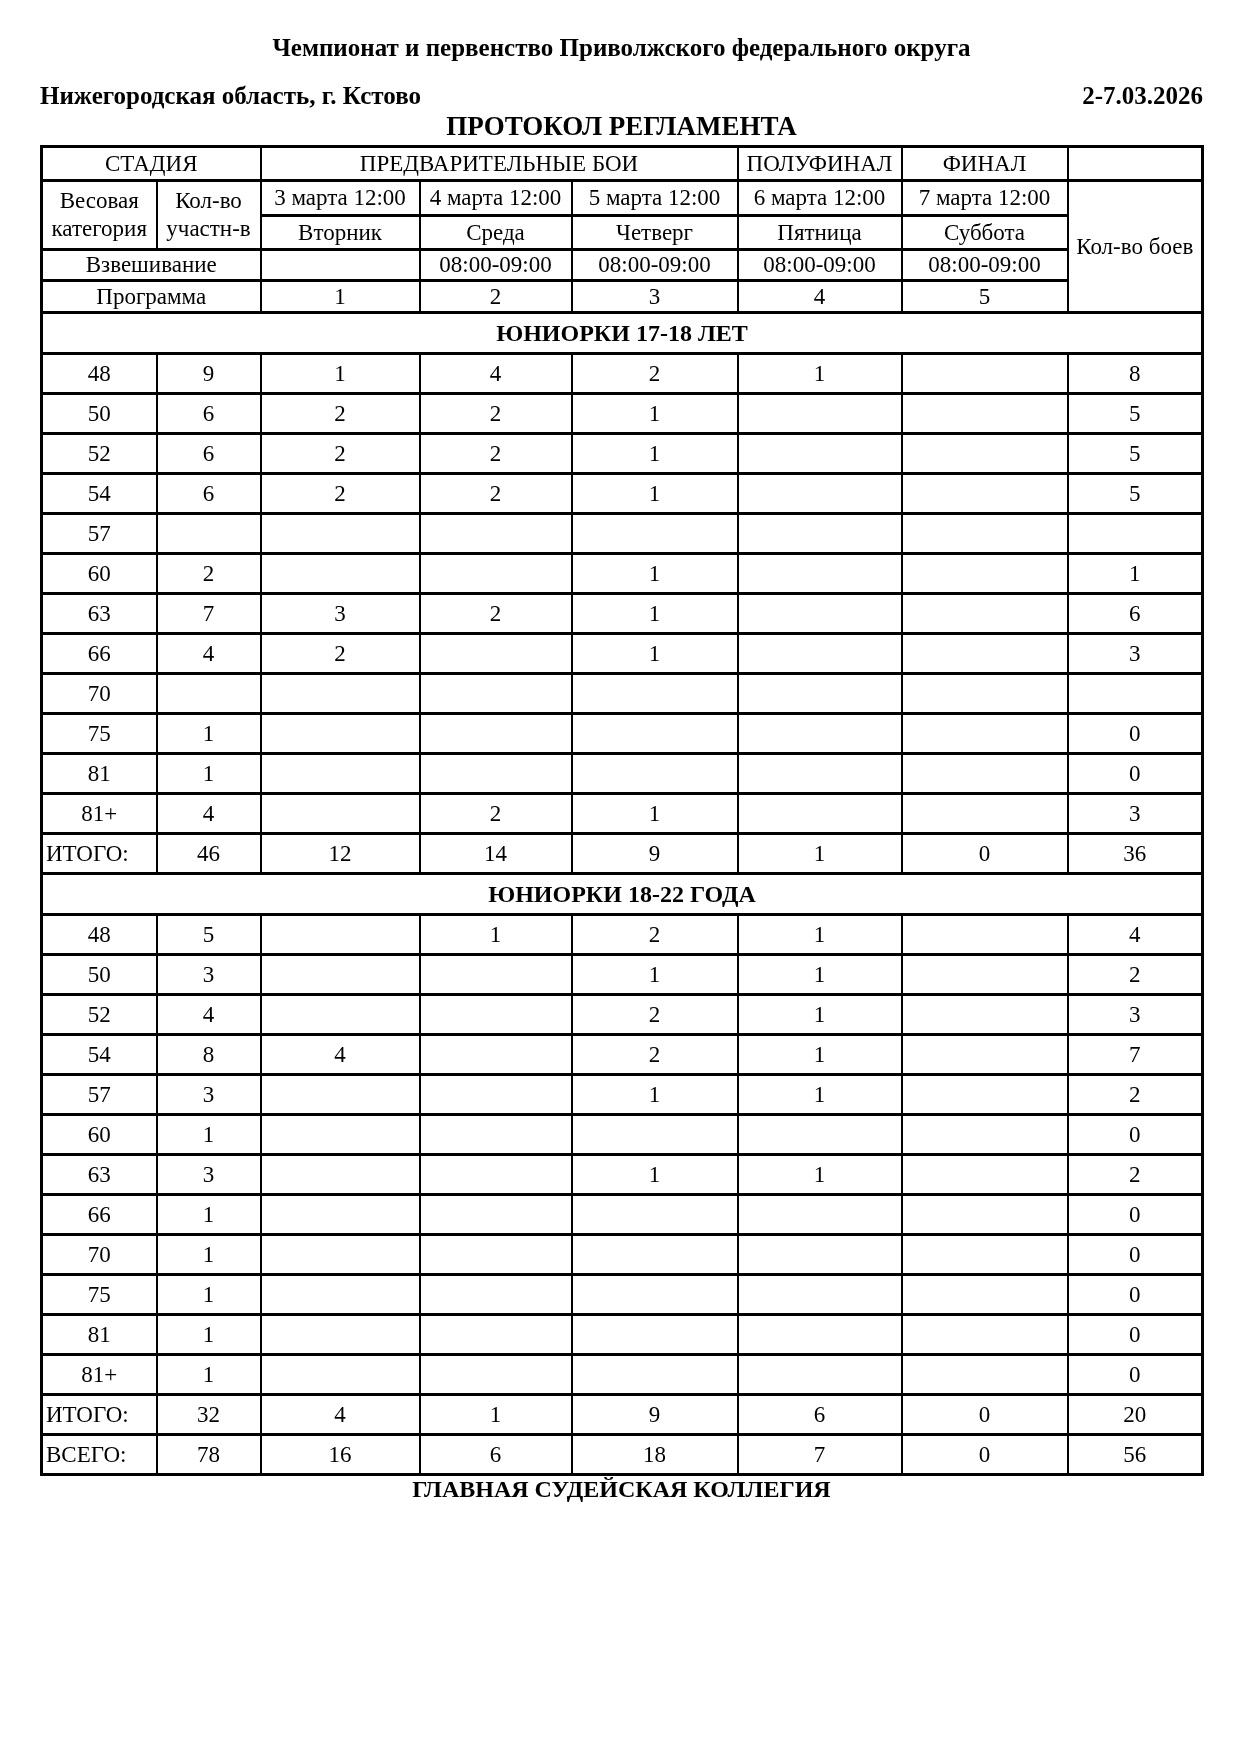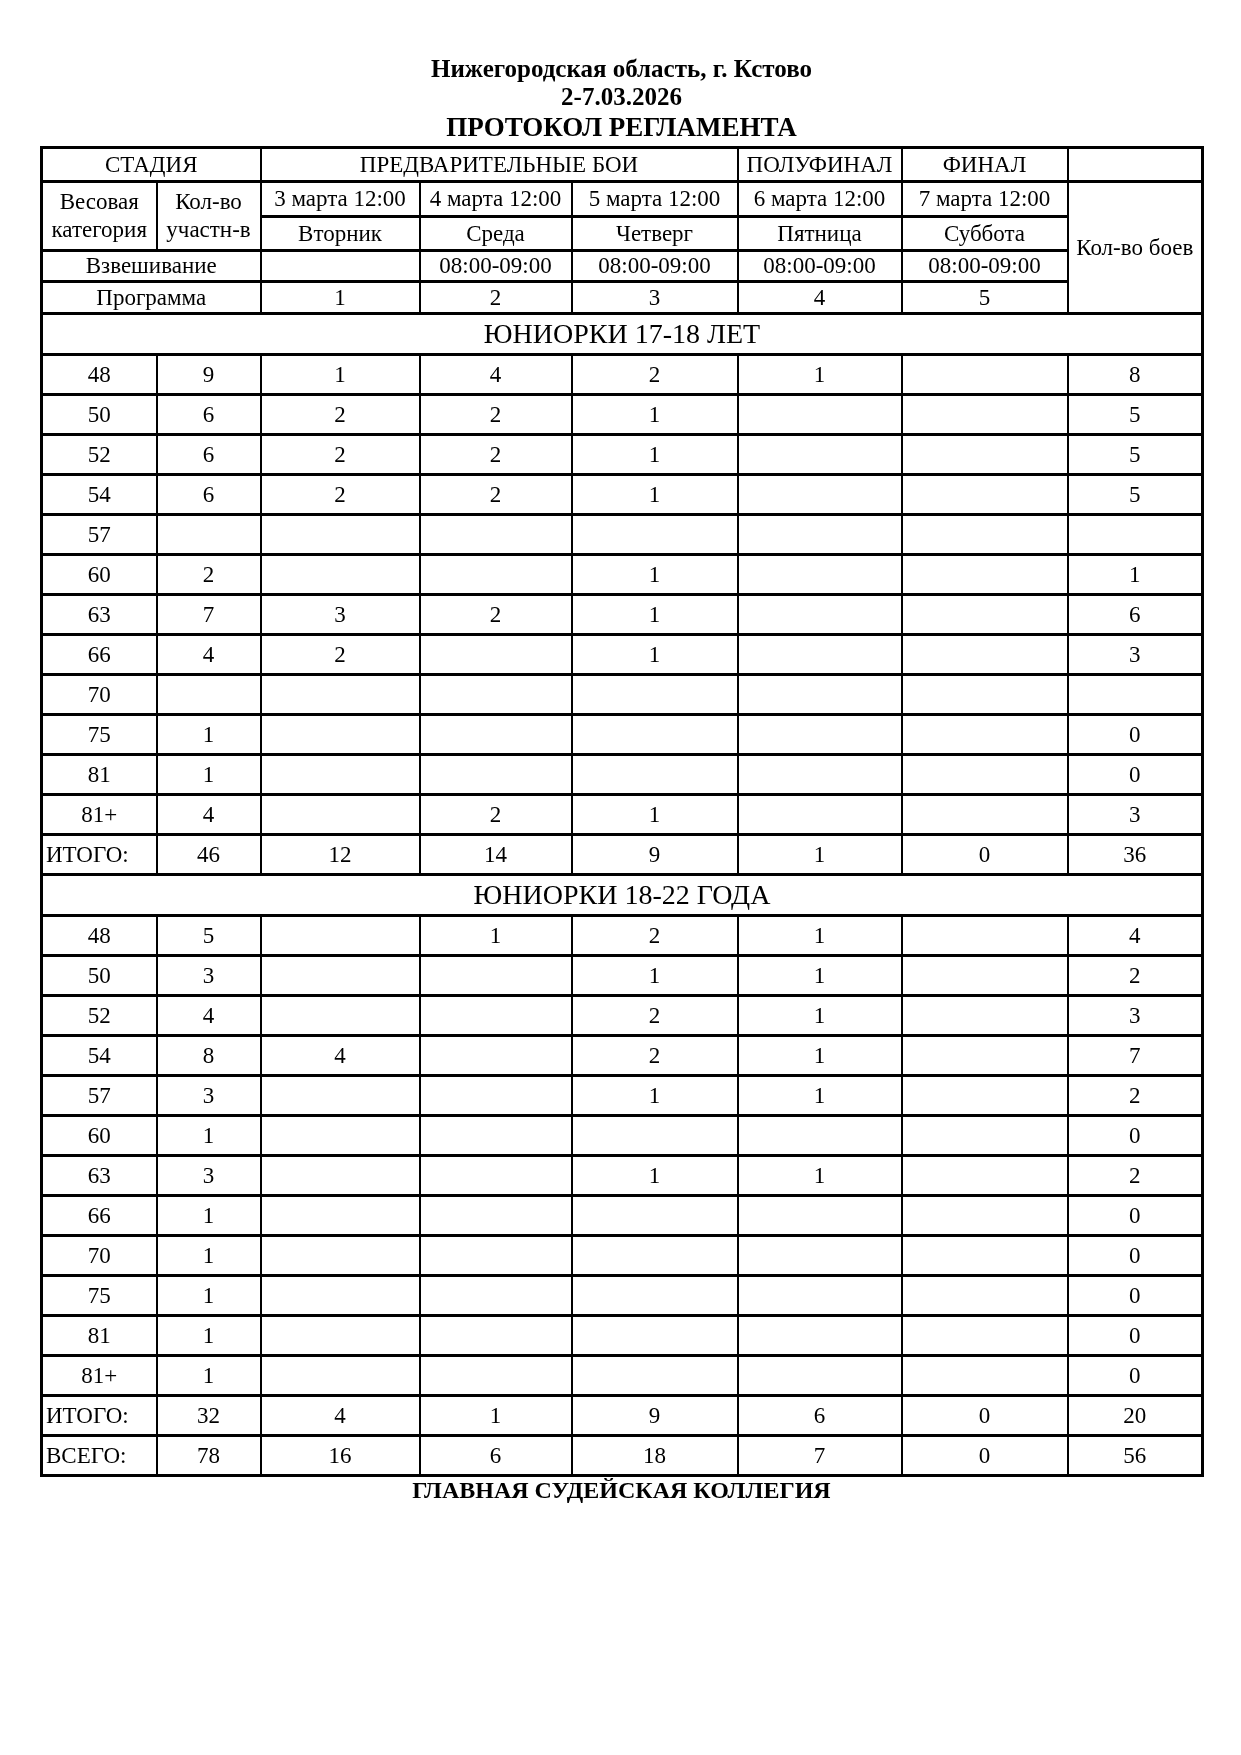--- a/index.html
+++ b/index.html
@@ -7,22 +7,22 @@
     width: 1241px; height: 1755px;
     font-family: "Liberation Serif", serif;
     color: #000000;
     position: relative;
   }
   .page { padding: 34px 38px 0 40px; }
   .doc-title {
     text-align: center; font-weight: bold; font-size: 25px; line-height: 27px;
   }
   .sub-row {
-    display: flex; justify-content: space-between; align-items: center;
-    font-weight: bold; font-size: 25px; margin-top: 21px; flex-direction: column;
+    display: flex; justify-content: space-between; align-items: flex-start;
+    font-weight: bold; font-size: 25px; margin-top: 21px;
   }
   .protocol-title {
     text-align: center; font-weight: bold; font-size: 27px; margin-top: 1px;
   }
   table.reg-table {
     border-collapse: collapse; table-layout: fixed;
     width: 1163px; margin-top: 3px;
     border: 3px solid #000000;
     padding-left: 29px;
   }
@@ -33,31 +33,32 @@
     font-size: 23px; line-height: 28px;
     padding: 0 2px;
     overflow: hidden;
   }
   .h-stage  { height: 34px; }
   .h-dates  { height: 35px; }
   .h-days   { height: 34px; }
   .h-weigh  { height: 30px; }
   .h-prog   { height: 32px; }
   tbody tr  { height: 40px; }
-  td.sec-title { font-weight: normal; font-size: 28px; height: 38px; }
+  td.sec-title { font-weight: bold; font-size: 24px; height: 38px; }
   td.label-left { text-align: left; padding-left: 3px; }
   .footer-title {
     text-align: center; font-weight: bold; font-size: 24px; 
   }
 </style>
 </head>
 <body>
 
 <div class="page">
 
+  <div class="doc-title">Чемпионат и первенство Приволжского федерального округа</div>
 
   <div class="sub-row">
     <span>Нижегородская область, г. Кстово</span>
     <span>2-7.03.2026</span>
   </div>
 
   <div class="protocol-title">ПРОТОКОЛ РЕГЛАМЕНТА</div>
 
   <table class="reg-table">
     <colgroup>

